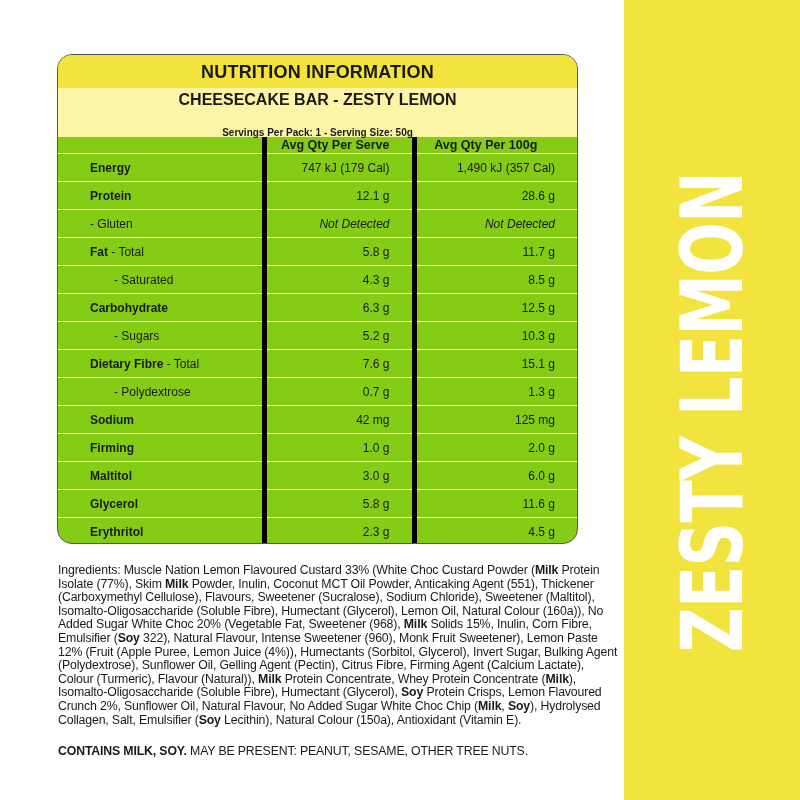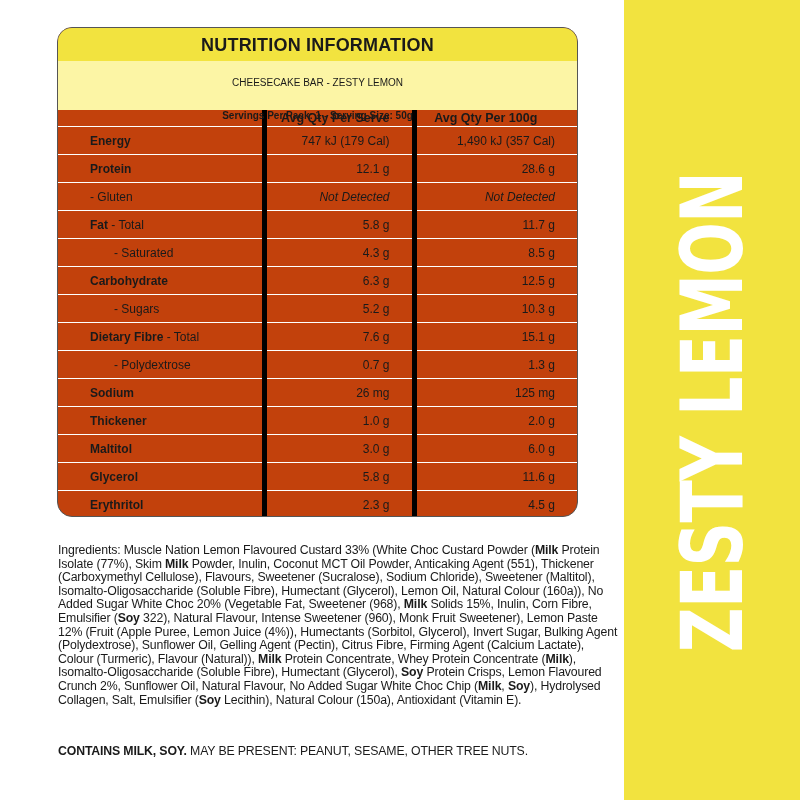--- a/index.html
+++ b/index.html
@@ -15,52 +15,52 @@
     position:absolute; left:712px; top:412px;
     transform:translate(-50%,-50%) rotate(-90deg);
     white-space:nowrap; color:#ffffff;
     font-family:"DejaVu Sans", sans-serif; font-weight:bold;
     font-size:86px; letter-spacing:-1px;
     transform-origin:center center;
   }
   .side-text span { display:inline-block; transform:scaleX(0.72); transform-origin:center; }
 
   .panel {
-    position:absolute; left:57px; top:27px; width:519px; height:488px;
+    position:absolute; left:57px; top:54px; width:519px; height:488px;
     border:1.5px solid #555; border-radius:15px; overflow:hidden;
-    background:#c2410c;
+    background:#84cc16;
   }
   .hdr {
     height:33px; background:#F2E33F; text-align:center;
     font-weight:bold; font-size:18px; line-height:35px; letter-spacing:0.2px;
   }
   .subhdr {
     height:49px; background:#FCF5A5; text-align:center;
   }
-  .subhdr .prod { font-weight:normal; font-size:10px; padding-top:14px; line-height:16px; }
+  .subhdr .prod { font-weight:bold; font-size:16px; padding-top:4px; line-height:16px; }
   .subhdr .serv { font-weight:bold; font-size:10px; line-height:13px; margin-top:18px; }
 
   table { border-collapse:collapse; width:100%; table-layout:fixed; }
   col.c1 { width:206px; } col.c2 { width:150px; } col.c3 { width:163px; }
   td, th {
     border-bottom:1px solid #ffffff; font-size:12px; padding:0;
   }
   td + td, th + th { border-left:5px solid #000000; }
   th { height:16px; font-weight:bold; font-size:12.5px; text-align:right; }
   th.c2h { padding-right:22px; } th.c3h { padding-right:22px;text-align:center; }
   td { height:27px; }
   td.lbl { padding-left:32px; }
   td.lbl.sub { padding-left:56px; }
   td.v { text-align:right; padding-right:22px; }
   td.v.it { font-style:italic; }
   .b { font-weight:bold; }
   tr:last-child td { border-bottom:none;margin-top:16px; }
 
   .ingredients {
-    position:absolute; left:58px; top:544px; width:560px;
+    position:absolute; left:58px; top:564px; width:560px;
     font-size:12.3px; line-height:13.6px; letter-spacing:-0.15px;
   }
   .contains {
     position:absolute; left:58px; top:744px; width:560px;
     font-size:12.3px; line-height:14px; letter-spacing:-0.15px;
   }
 </style>
 </head>
 <body>
 
@@ -127,25 +127,25 @@
           <td class="v">7.6 g</td>
           <td class="v">15.1 g</td>
         </tr>
         <tr>
           <td class="lbl sub"><span>- Polydextrose</span></td>
           <td class="v">0.7 g</td>
           <td class="v">1.3 g</td>
         </tr>
         <tr>
           <td class="lbl"><span class="b">Sodium</span></td>
-          <td class="v">26 mg</td>
+          <td class="v">42 mg</td>
           <td class="v">125 mg</td>
         </tr>
         <tr>
-          <td class="lbl"><span class="b">Thickener</span></td>
+          <td class="lbl"><span class="b">Firming</span></td>
           <td class="v">1.0 g</td>
           <td class="v">2.0 g</td>
         </tr>
         <tr>
           <td class="lbl"><span class="b">Maltitol</span></td>
           <td class="v">3.0 g</td>
           <td class="v">6.0 g</td>
         </tr>
         <tr>
           <td class="lbl"><span class="b">Glycerol</span></td>

